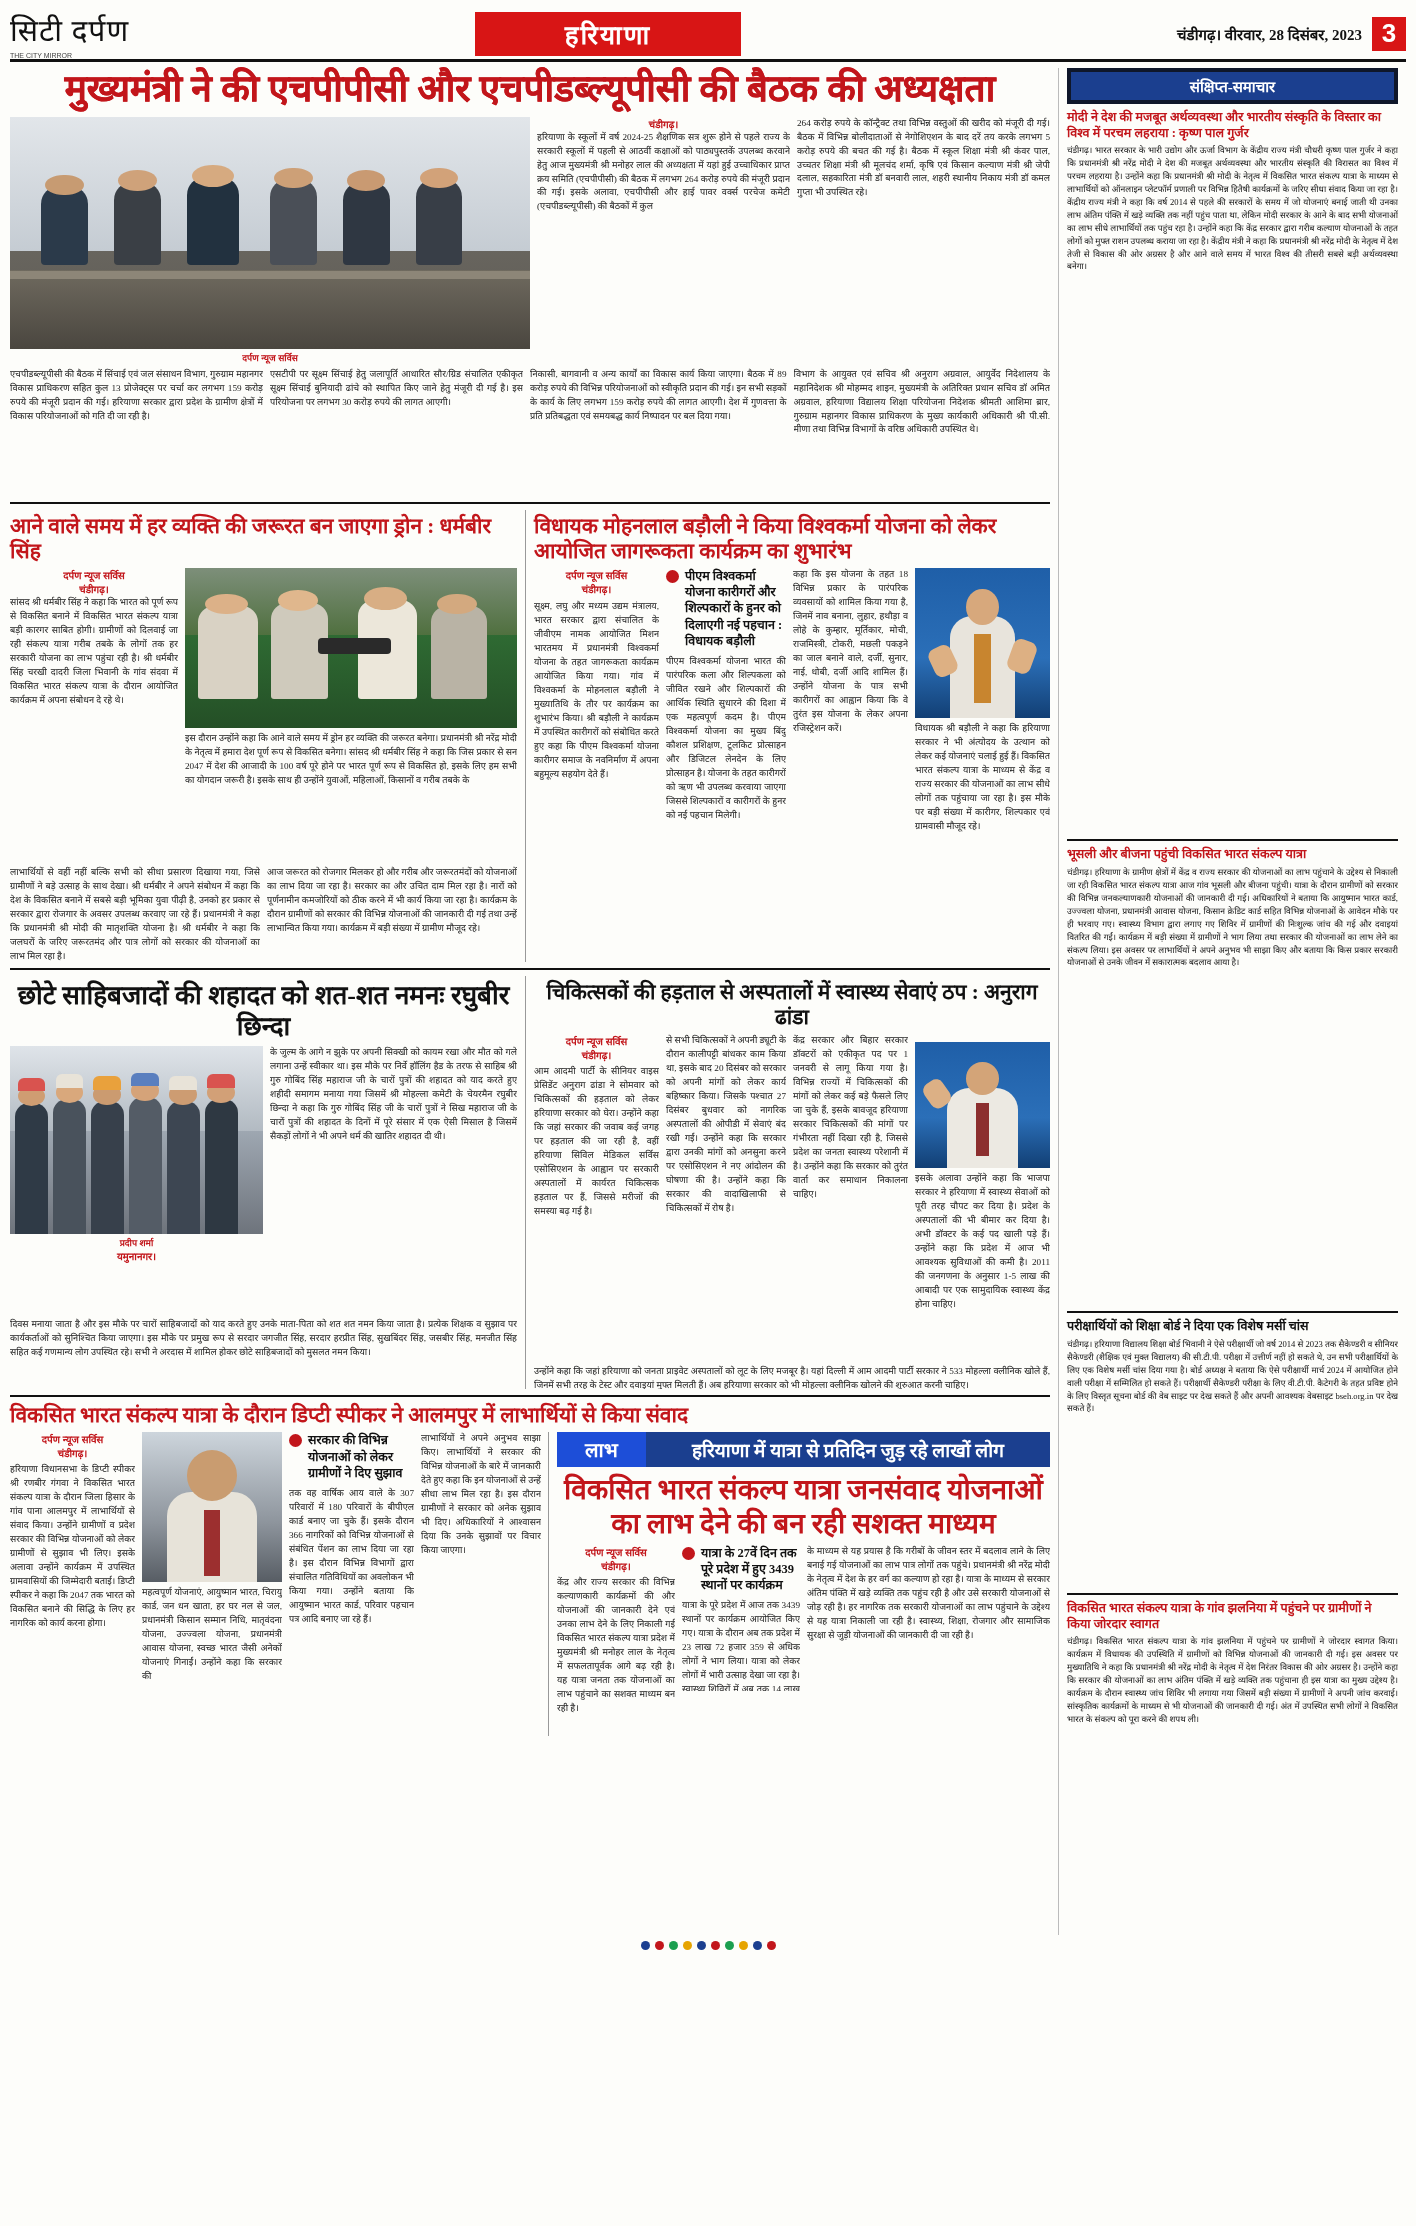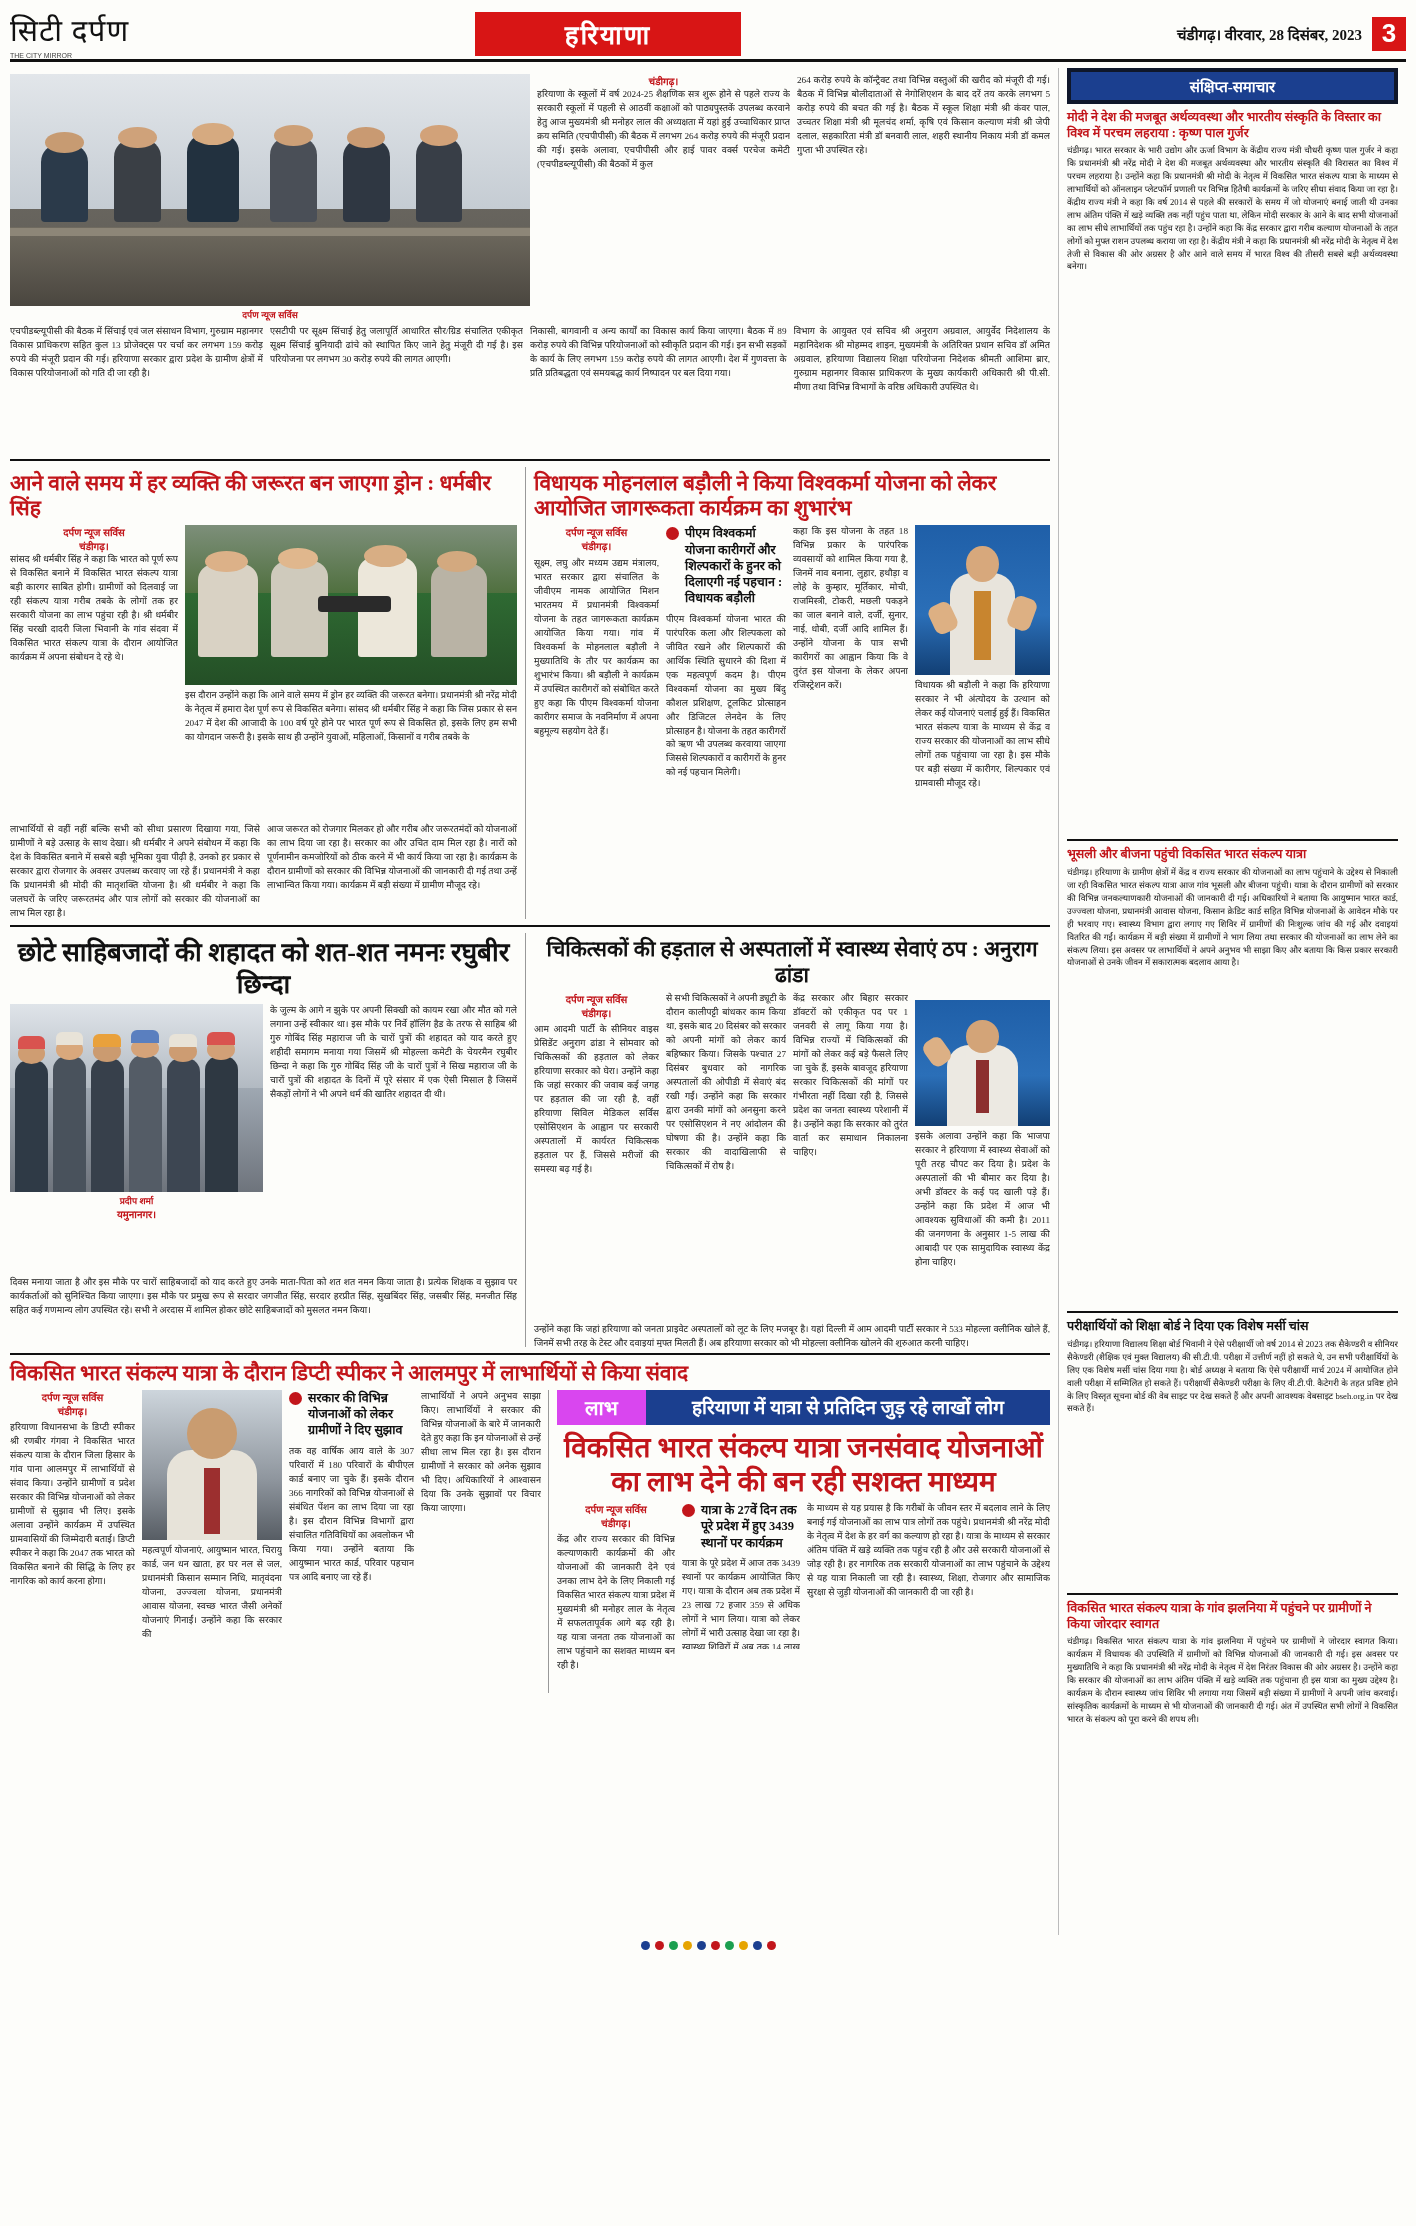--- a/index.html
+++ b/index.html
@@ -88,21 +88,21 @@
   .rail-txt { font-family:"Liberation Serif", serif; font-size: 8.6px; line-height:1.5; text-align:justify; }
   .rail-sep { border-top:2px solid #111; margin:5px 0; }
 
   
   .bulletbox { display:flex; gap:6px; align-items:flex-start; }
   .bulletbox .dot { width:13px; height:13px; border-radius:50%; background:#c2161b; flex:0 0 auto; margin-top:2px; }
   .bulletbox .bt { font-family:"Liberation Serif", serif; font-weight:bold; font-size: 12.5px; line-height:1.3; color:#111; }
 
   
   .banner { display:flex; align-items:stretch; margin-top:6px; }
-  .banner .lam { background:#d946ef; color:#fff; font-family:"Liberation Serif", serif;
+  .banner .lam { background:#1d4ed8; color:#fff; font-family:"Liberation Serif", serif;
     font-weight:bold; font-size:20px; padding:4px 28px; display:flex; align-items:center; }
   .banner .bl { background:#1b3f8f; color:#fff; font-family:"Liberation Serif", serif;
     font-weight:bold; font-size:19px; padding:4px 14px; flex:1; display:flex; align-items:center; justify-content:center; }
 
   .footer-dots { display:flex; gap:5px; justify-content:center; margin-top:6px; }
   .footer-dots span { width:9px; height:9px; border-radius:50%; display:block; }
 </style>
 </head>
 <body>
 
@@ -120,20 +120,21 @@
       <div class="mh-date">चंडीगढ़। वीरवार, 28 दिसंबर, 2023</div>
       <div class="mh-pageno">3</div>
     </div>
   </div>
 
   <div class="body-grid">
 
     <div class="left-zone">
 
       <div>
+        <div class="lead-head">मुख्यमंत्री ने की एचपीपीसी और एचपीडब्ल्यूपीसी की बैठक की अध्यक्षता</div>
 
         <div style="display:flex; gap:7px; margin-top:6px;">
           <div style="width:520px;">
             <div class="photo scene-meeting" style="height:232px;">
               <div style="position:absolute;left:0;top:0;right:0;height:58%;background:linear-gradient(180deg,#e2e6ea,#c5ccd3);"></div>
               <div style="position:absolute;left:6%;top:30%;width:9%;height:34%;background:#2b3a4a;border-radius:18px 18px 4px 4px;"></div>
               <div style="position:absolute;left:6.8%;top:25%;width:7.4%;height:9%;background:#c79b72;border-radius:50%;"></div>
               <div style="position:absolute;left:20%;top:28%;width:9%;height:36%;background:#3a3f45;border-radius:18px 18px 4px 4px;"></div>
               <div style="position:absolute;left:20.8%;top:23%;width:7.4%;height:9%;background:#cfa27a;border-radius:50%;"></div>
               <div style="position:absolute;left:34%;top:26%;width:10%;height:38%;background:#22313f;border-radius:18px 18px 4px 4px;"></div>

